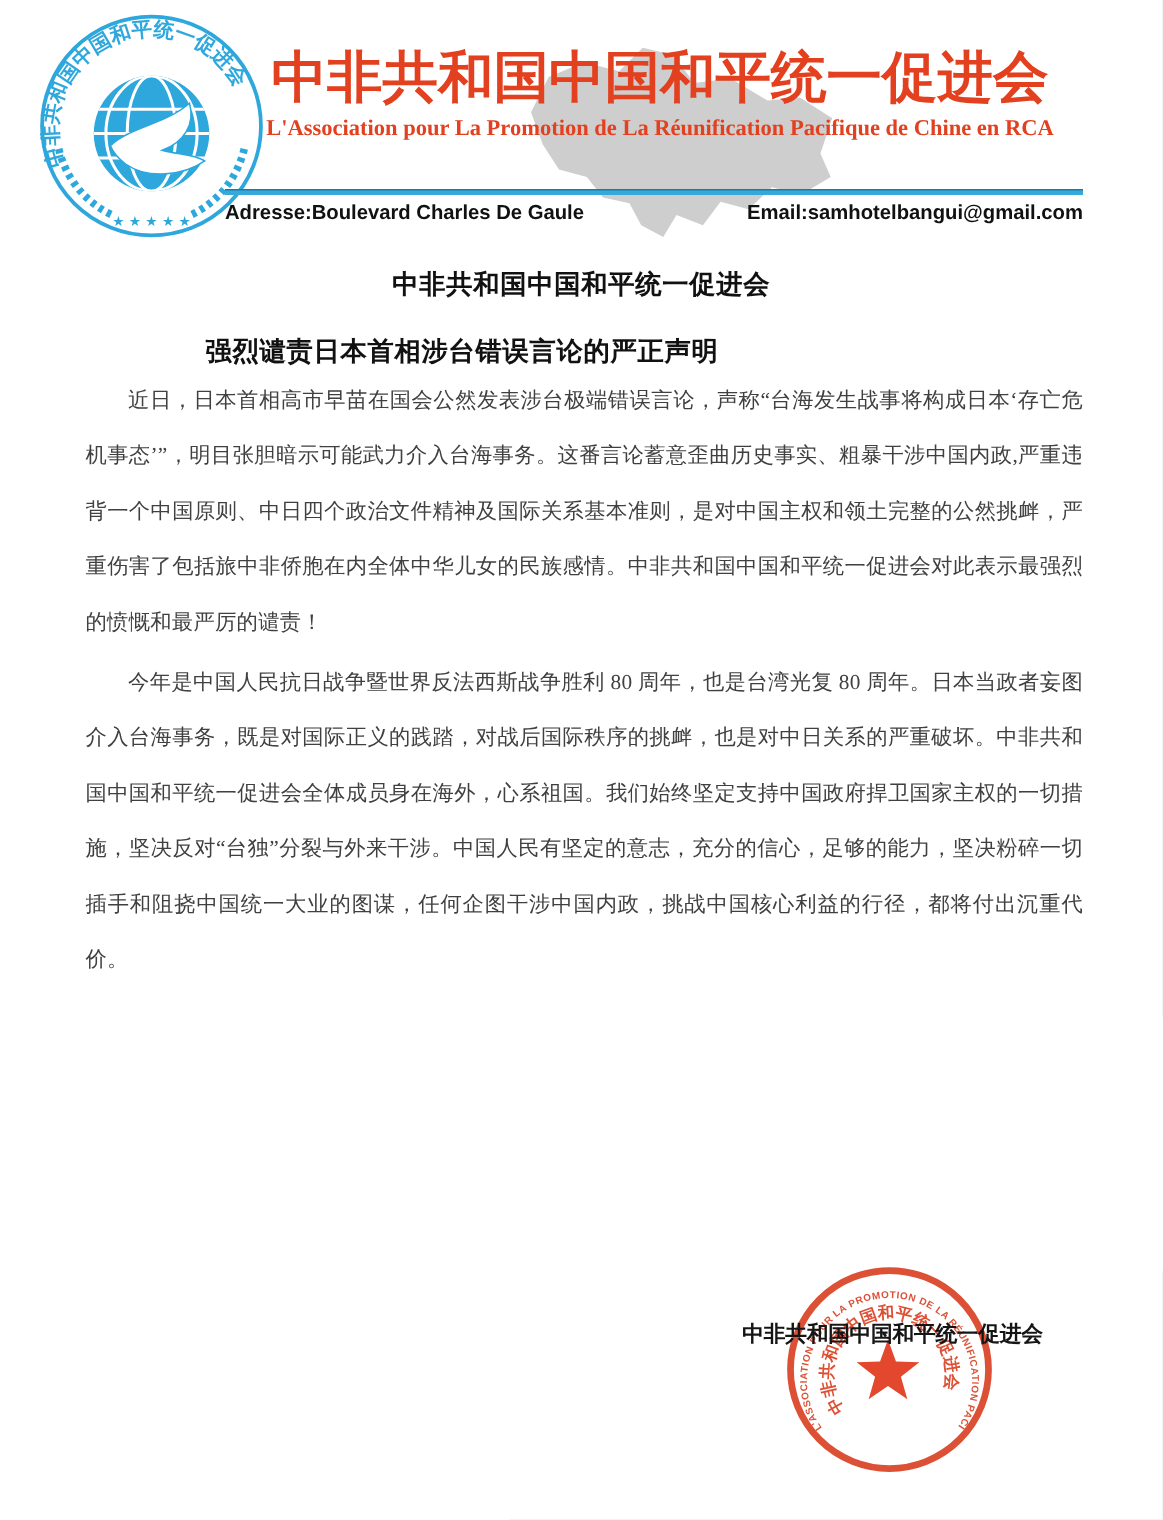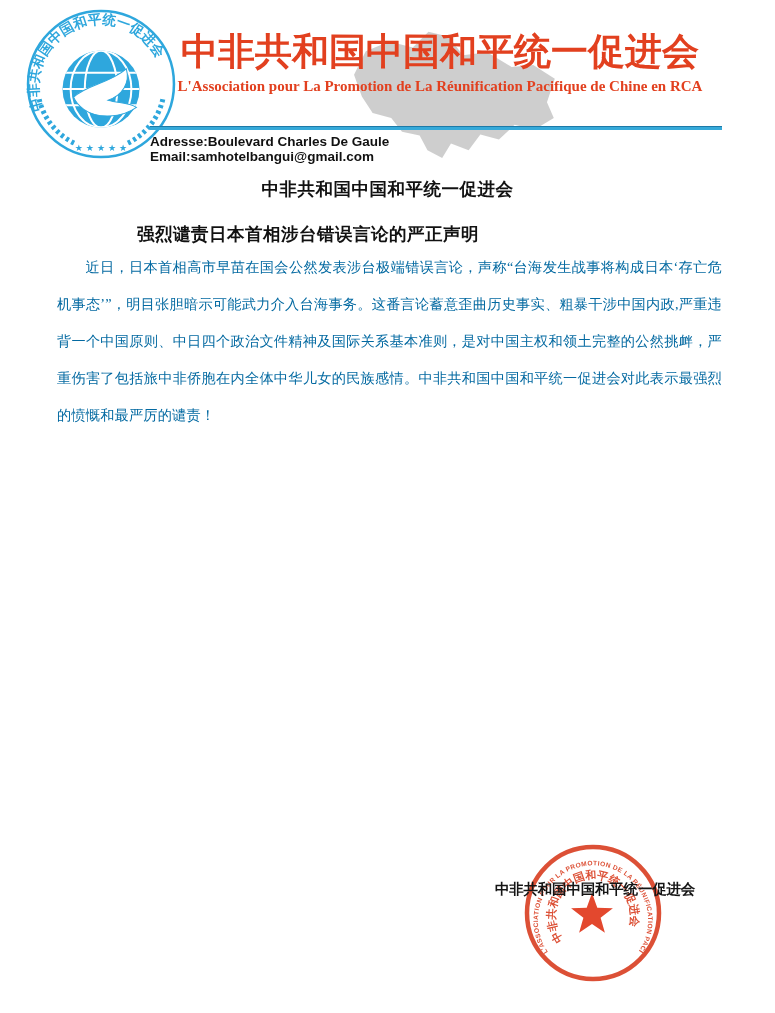--- a/index.html
+++ b/index.html
@@ -22,36 +22,36 @@
     font-weight:bold;font-size:15px;color:#e2401f;white-space:nowrap;
   }
   .header-rule{
     position:absolute;left:150px;top:126px;width:572px;height:3px;
     background:#35a9d9;border-top:1px solid #1d7aa8;z-index:2;
   }
   .contact-bar{
     position:absolute;left:150px;top:134px;width:572px;z-index:2;
     font-family:"Liberation Sans","DejaVu Sans",sans-serif;
     font-weight:bold;font-size:13.5px;color:#111;
-    display:flex;justify-content:space-between;white-space:nowrap;flex-direction:column;
+    display:flex;justify-content:space-between;white-space:nowrap;
   }
   
   .doc-title-1{
     position:absolute;left:0;top:177px;width:775px;text-align:center;margin:0;
     font-family:"Liberation Sans","DejaVu Sans",sans-serif;
     font-weight:bold;font-size:17.5px;color:#111;letter-spacing:0.5px;
   }
   .doc-title-2{
     position:absolute;left:0;top:222px;width:616px;text-align:center;margin:0;
     font-family:"Liberation Sans","DejaVu Sans",sans-serif;
     font-weight:bold;font-size:17.5px;color:#111;letter-spacing:0.5px;
   }
   .doc-body{
     position:absolute;left:57px;top:249px;width:665px;
-    font-size:14.2px;line-height:37px;text-align:justify;color:#0369a1;
+    font-size:14.2px;line-height:37px;text-align:justify;color:#404040;
   }
   .doc-body p{margin:0 0 3px 0;text-indent:2em;letter-spacing:0.2px;}
   
   .seal{position:absolute;left:523px;top:843px;width:140px;height:140px;opacity:0.88;z-index:1;}
   .sig-line{
     position:absolute;left:420px;top:880px;width:350px;text-align:center;margin:0;z-index:2;
     font-family:"Liberation Sans","DejaVu Sans",sans-serif;
     font-weight:bold;font-size:14.5px;color:#151515;letter-spacing:-0.2px;
   }
   .date-line{
@@ -113,20 +113,21 @@
   <div class="contact-bar">
     <span>Adresse:Boulevard Charles De Gaule</span>
     <span>Email:samhotelbangui@gmail.com</span>
   </div>
 
   <h2 class="doc-title-1">中非共和国中国和平统一促进会</h2>
   <h3 class="doc-title-2">强烈谴责日本首相涉台错误言论的严正声明</h3>
 
   <div class="doc-body">
     <p>近日，日本首相高市早苗在国会公然发表涉台极端错误言论，声称“台海发生战事将构成日本‘存亡危机事态’”，明目张胆暗示可能武力介入台海事务。这番言论蓄意歪曲历史事实、粗暴干涉中国内政,严重违背一个中国原则、中日四个政治文件精神及国际关系基本准则，是对中国主权和领土完整的公然挑衅，严重伤害了包括旅中非侨胞在内全体中华儿女的民族感情。中非共和国中国和平统一促进会对此表示最强烈的愤慨和最严厉的谴责！</p>
+    <p>今年是中国人民抗日战争暨世界反法西斯战争胜利 80 周年，也是台湾光复 80 周年。日本当政者妄图介入台海事务，既是对国际正义的践踏，对战后国际秩序的挑衅，也是对中日关系的严重破坏。中非共和国中国和平统一促进会全体成员身在海外，心系祖国。我们始终坚定支持中国政府捍卫国家主权的一切措施，坚决反对“台独”分裂与外来干涉。中国人民有坚定的意志，充分的信心，足够的能力，坚决粉碎一切插手和阻挠中国统一大业的图谋，任何企图干涉中国内政，挑战中国核心利益的行径，都将付出沉重代价。</p>
   </div>
 
   <svg class="seal" viewBox="0 0 140 140">
     <defs>
       <path id="sealRingArc" d="M 25 109 A 55 55 0 1 1 115 109" fill="none"></path>
       <path id="sealInnerArc" d="M 40 97 A 38 38 0 1 1 100 97" fill="none"></path>
     </defs>
     <circle cx="70" cy="70" r="66" fill="none" stroke="#d8391b" stroke-width="4.5"></circle>
     <text font-family="Liberation Sans, DejaVu Sans, sans-serif" font-size="6.6" font-weight="bold" fill="#d8391b" letter-spacing="0.4">
       <textPath href="#sealRingArc" startOffset="0%">L'ASSOCIATION POUR LA PROMOTION DE LA RÉUNIFICATION PACIFIQUE DE CHINE EN RCA</textPath>

